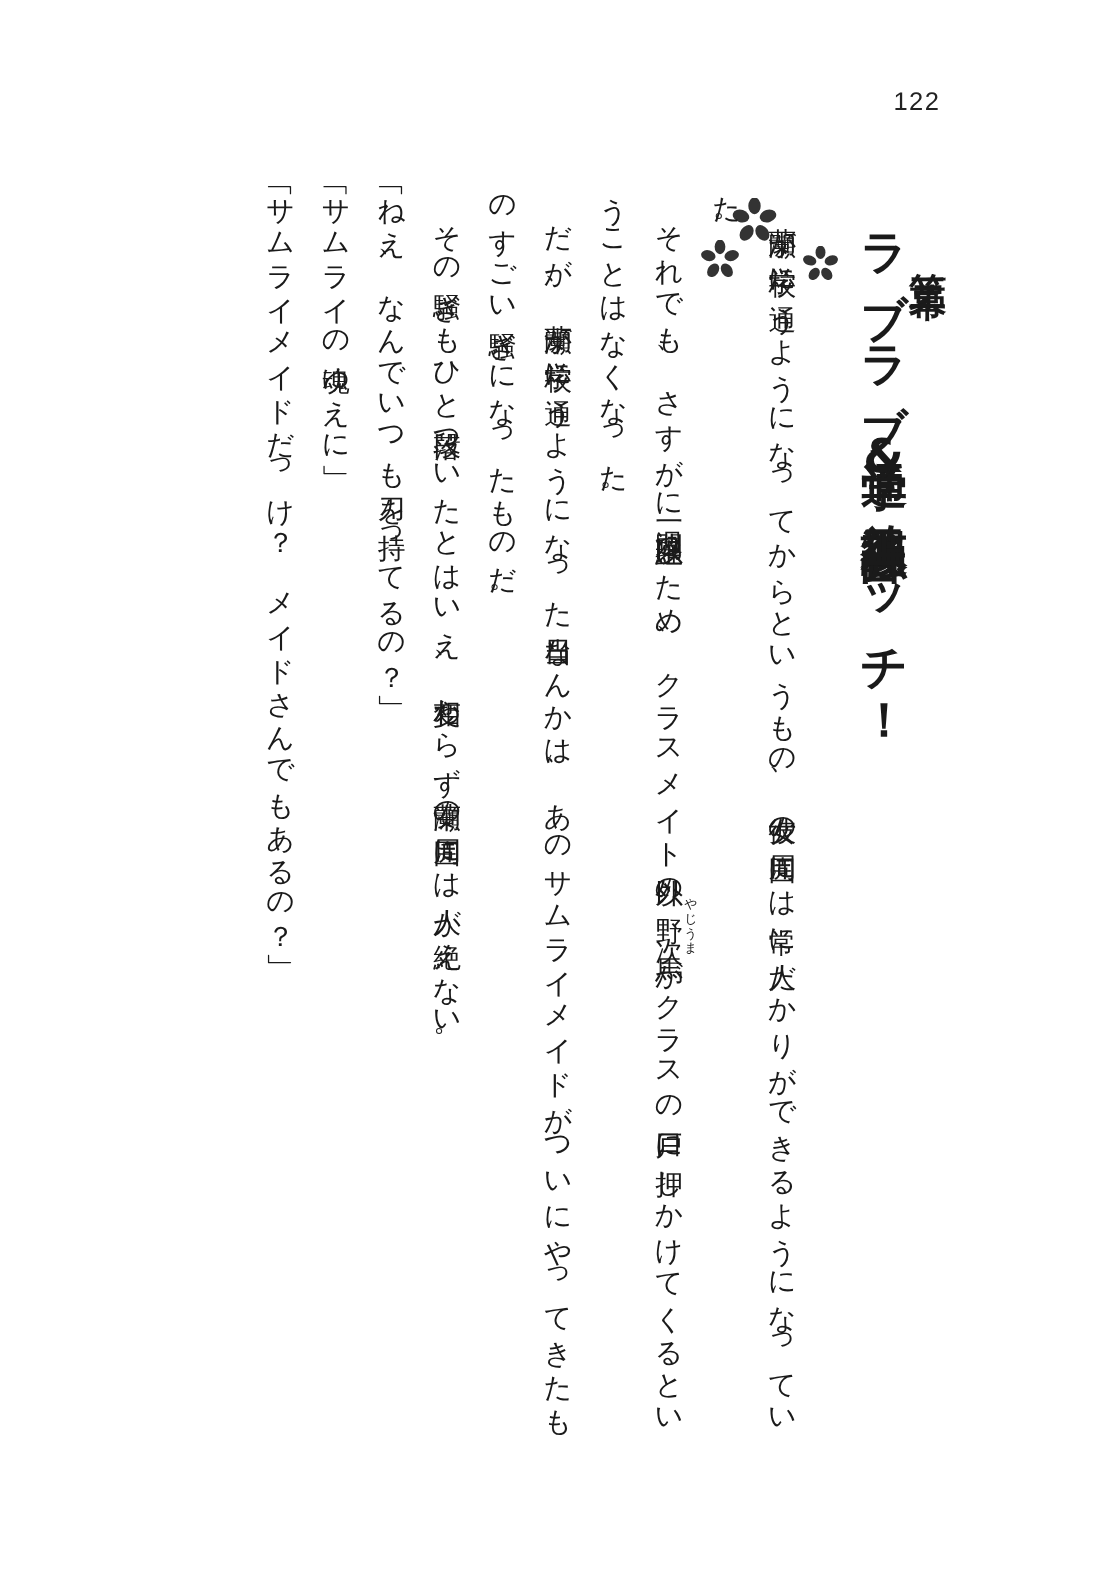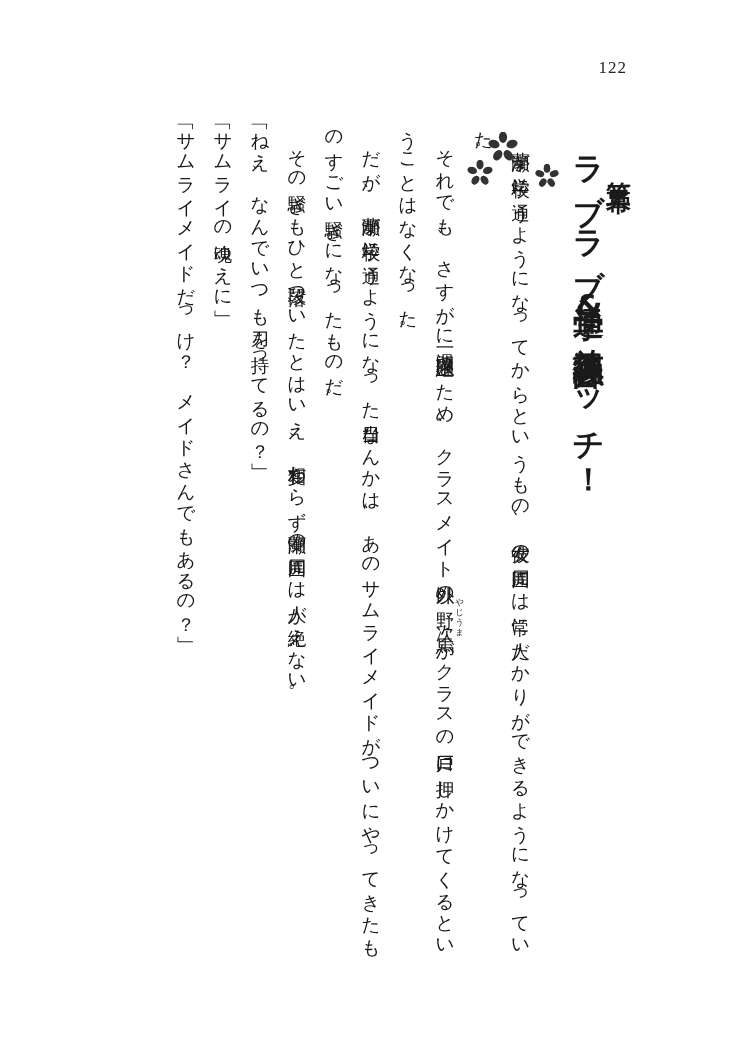--- a/index.html
+++ b/index.html
@@ -14,21 +14,21 @@
     font-family: "DejaVu Serif", "Liberation Serif", serif;
     color: #1a1a1a;
     overflow: hidden;
   }
 
   
   .page-number {
     position: absolute;
     top: 58px;
     right: 104px;
-    font-family: Liberation Serif, serif;
+    font-family: Liberation Sans, sans-serif;
     font-size: 17px;
     letter-spacing: 1px;
     color: #222;
   }
 
   
   .page-body {
     position: absolute;
     top: 118px;
     left: 78px;

